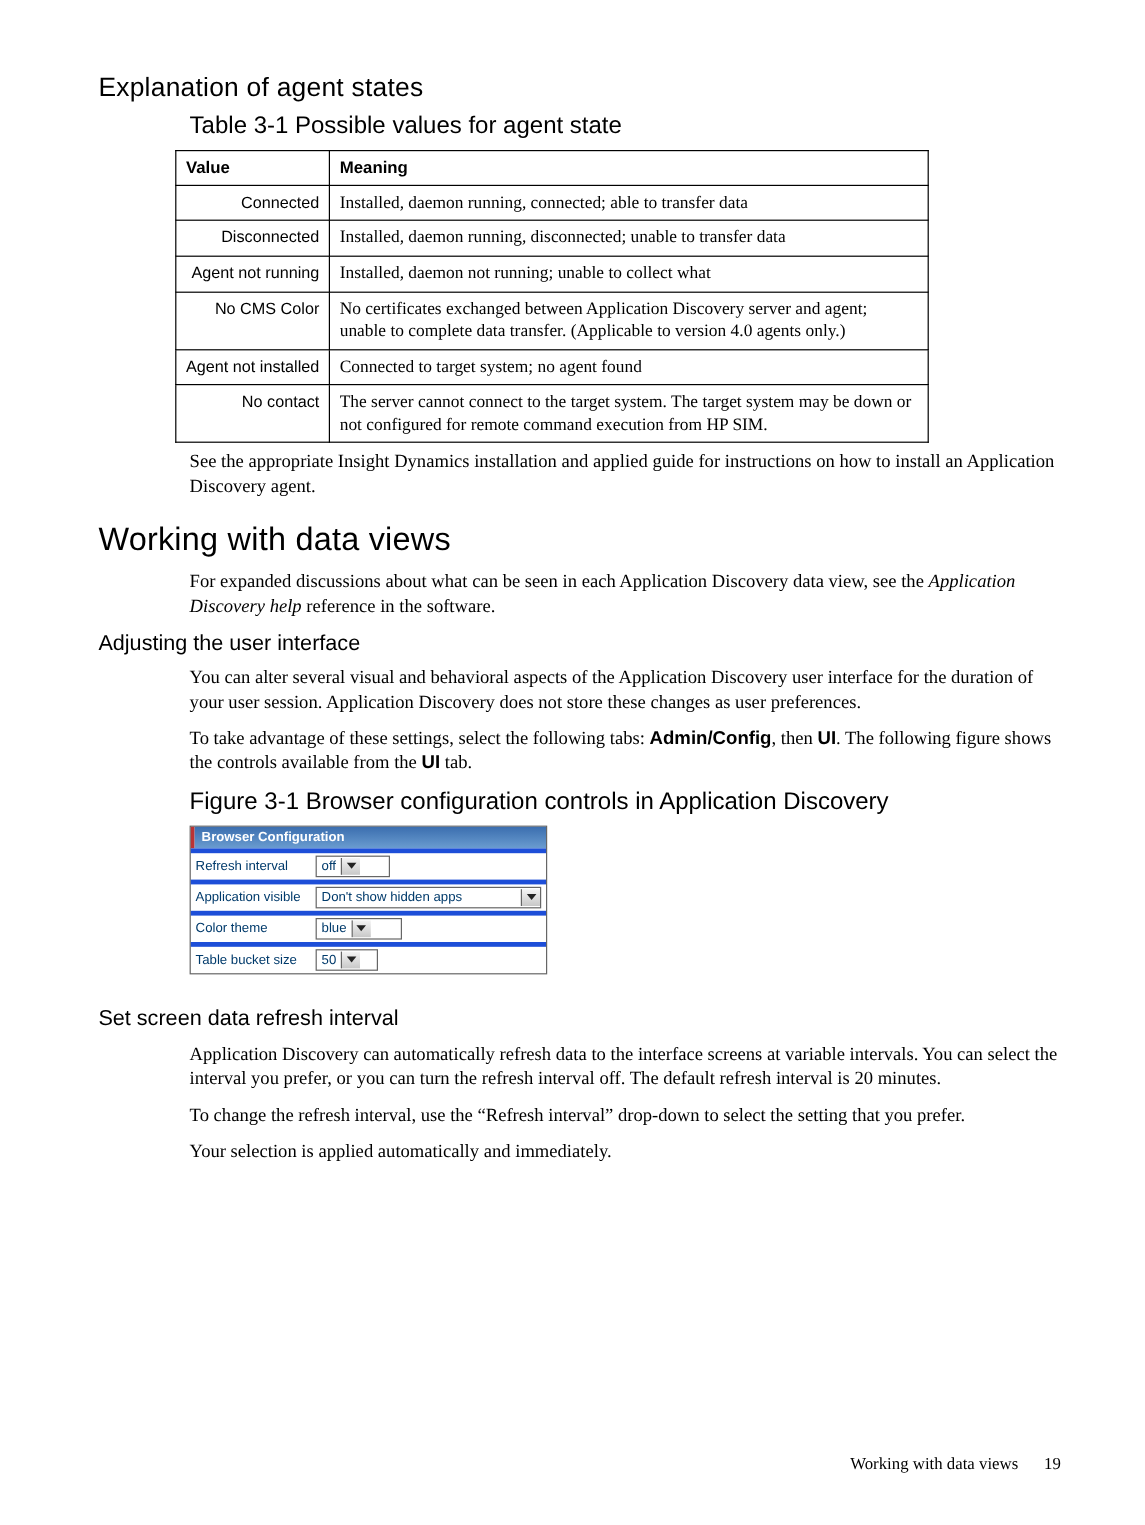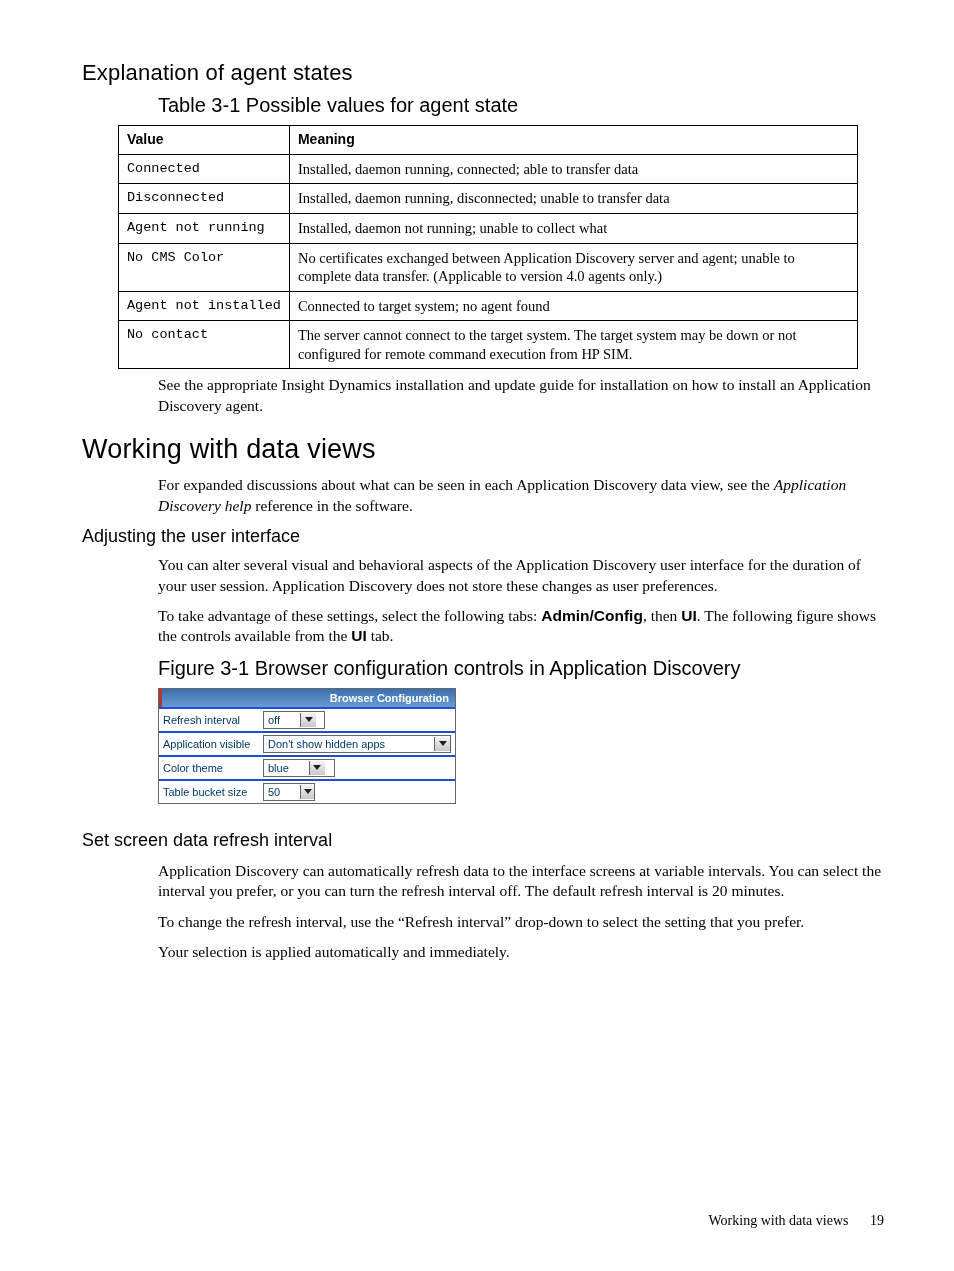--- a/index.html
+++ b/index.html
@@ -54,78 +54,78 @@
     margin-left: 76px;
   }
   p {
     margin: 6px 0 10px 0;
     line-height: 1.32;
   }
   .bold-sans { font-family: Arial, Helvetica, sans-serif; font-weight: bold; }
   .italic { font-style: italic; }
   table.data {
     border-collapse: collapse;
-    margin-left: 36px;
-    width: 740px;
+    margin-left: 64px;
+    width: 628px;
   }
   table.data th, table.data td {
     border: 1px solid #000;
     padding: 5px 8px;
     text-align: left;
     vertical-align: top;
     font-size: 14.5px;
     line-height: 1.28;
   }
   table.data th {
     font-family: Arial, Helvetica, sans-serif;
     font-weight: bold;
     font-size: 14px;
   }
   table.data td.mono {
-    font-family: Liberation Mono, monospace;
+    font-family: Liberation Sans, sans-serif;
     font-size: 13.5px;
     white-space: nowrap;
+    text-align: right;
   }
   
   .bc-wrap {
     margin: 6px 0 0 76px;
     border: 1px solid #666;
     width: 296px;
     font-family: Arial, Helvetica, sans-serif;
     font-size: 11px;
     color: #003a6b;
   }
   .bc-header {
     background: #5a8bc1;
     background: linear-gradient(#3b6eaf, #6a9cd0);
     color: #fff;
     font-weight: bold;
     padding: 3px 6px;
     border-left: 3px solid #b33;
     font-size: 11px;
-    text-align: right;
   }
   .bc-row {
     display: flex;
     align-items: center;
-    border-top: 2px solid #1d4ed8;
+    border-top: 4px solid #1d4ed8;
     padding: 2px 4px;
   }
   .bc-label { width: 100px; }
   .bc-select {
     display: inline-flex;
     align-items: center;
     border: 1px solid #666;
     background: #fff;
     height: 16px;
     padding: 0 0 0 4px;
     color: #003a6b;
     font-size: 11px;
   }
-  .bc-select .val { padding-right: 20px; white-space: nowrap; }
+  .bc-select .val { padding-right: 4px; white-space: nowrap; }
   .bc-select .btn {
     width: 15px; height: 14px;
     background: linear-gradient(#f4f4f4,#c8c8c8);
     border-left: 1px solid #666;
     display:flex; align-items:center; justify-content:center;
   }
   .tri {
     width:0;height:0;border-left:4px solid transparent;border-right:4px solid transparent;border-top:5px solid #222;
   }
   .footer {
@@ -173,21 +173,21 @@
         <td class="mono">Agent not installed</td>
         <td>Connected to target system; no agent found</td>
       </tr>
       <tr>
         <td class="mono">No contact</td>
         <td>The server cannot connect to the target system. The target system may be down or not configured for remote command execution from HP SIM.</td>
       </tr>
     </tbody>
   </table>
 
-  <p class="body-indent">See the appropriate Insight Dynamics installation and update guide for installation on how to install an Application Discovery agent.</p>
+  <p class="body-indent">See the appropriate Insight Dynamics installation and applied guide for instructions on how to install an Application Discovery agent.</p>
 
   <h2 class="section">Working with data views</h2>
 
   <p class="body-indent">
     <span>For expanded discussions about what can be seen in each Application Discovery data view, see the </span><span class="italic">Application Discovery help</span><span> reference in the software.</span>
   </p>
 
   <h3 class="light">Adjusting the user interface</h3>
 
   <p class="body-indent">You can alter several visual and behavioral aspects of the Application Discovery user interface for the duration of your user session. Application Discovery does not store these changes as user preferences.</p>

